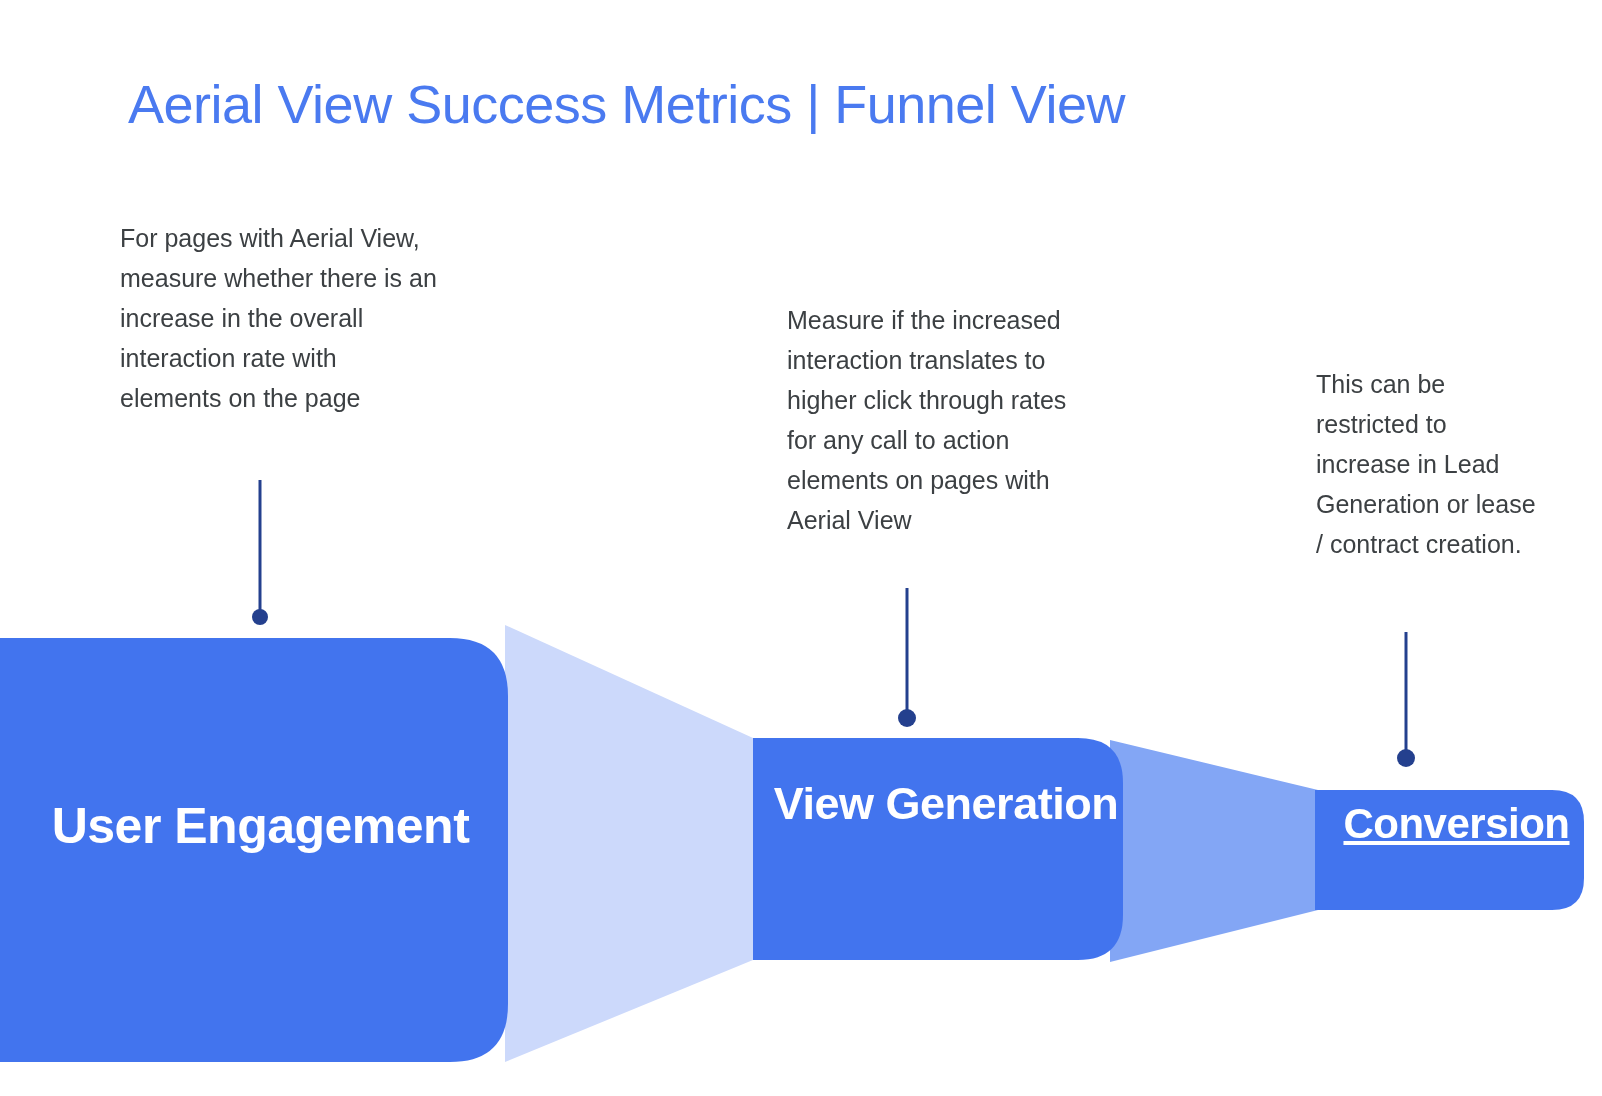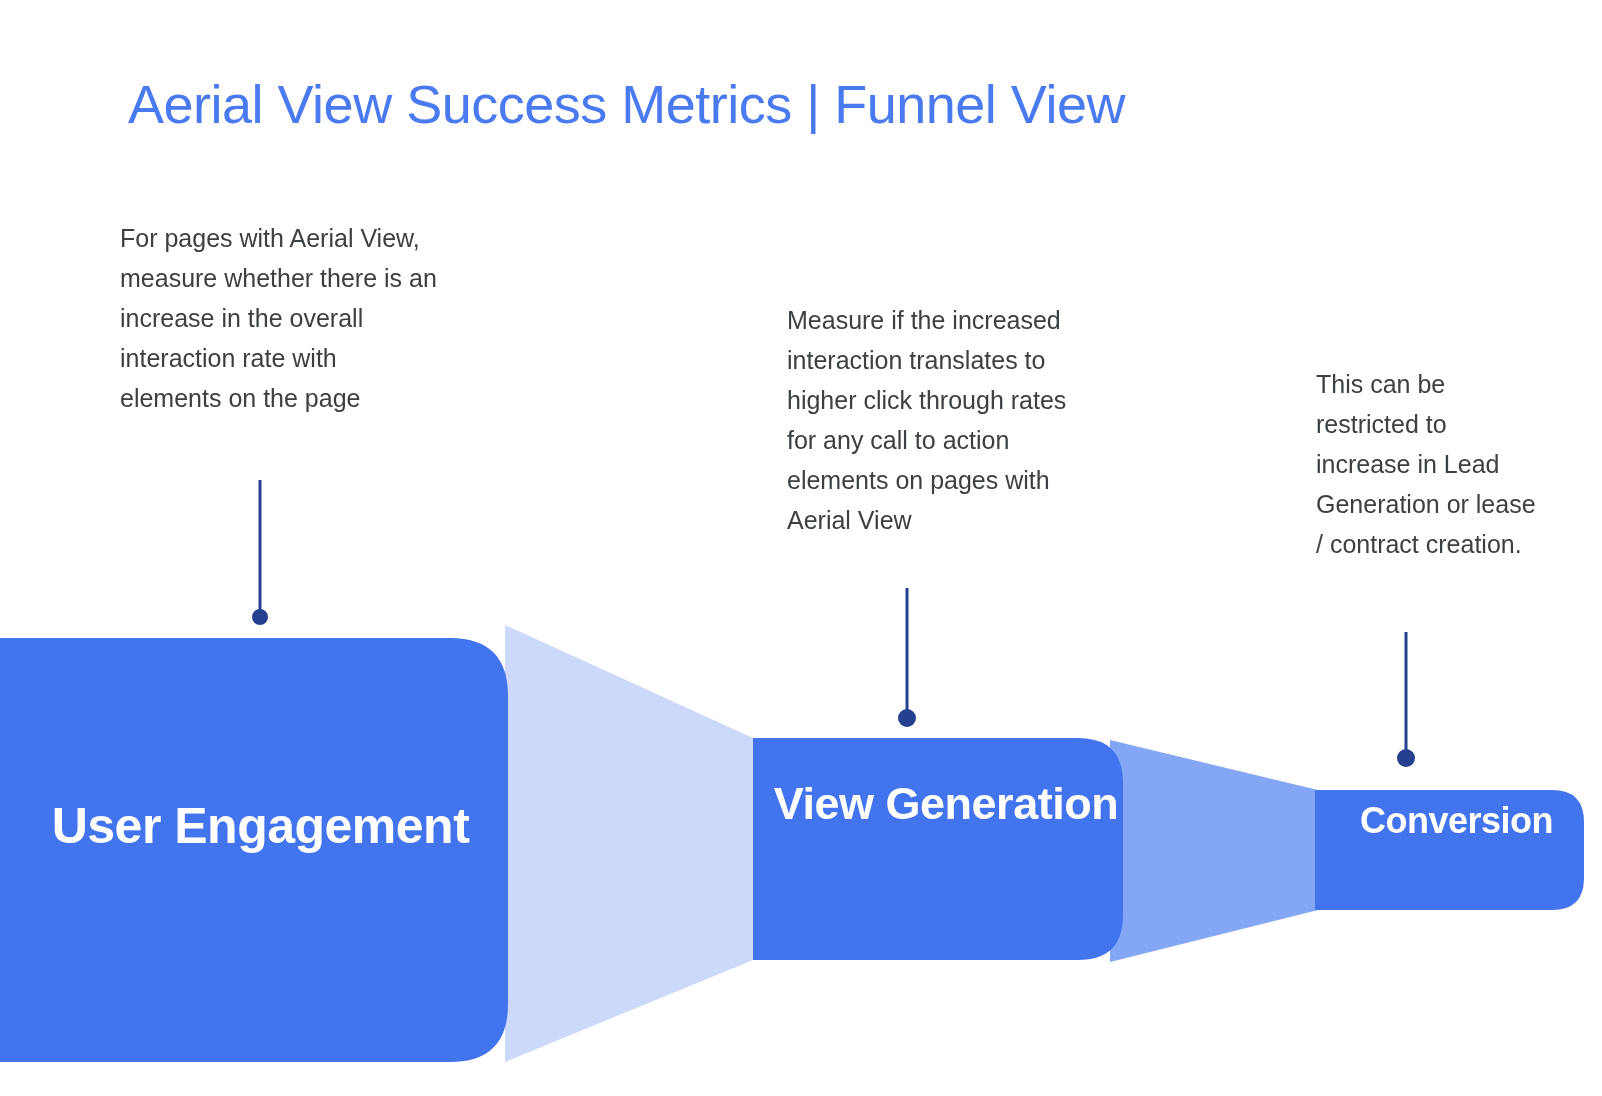--- a/index.html
+++ b/index.html
@@ -74,21 +74,22 @@
   #stage-label-0 {
     left: 0px; top: 798px; width: 505px;
     font-size: 50px;
   }
   #stage-label-1 {
     left: 753px; top: 778px; width: 370px;
     font-size: 45px;
   }
   #stage-label-2 {
     left: 1315px; top: 800px; width: 267px;
-    font-size: 36px;
+    font-size: 42px;
+    text-decoration: underline;
   }
 </style>
 </head>
 <body>
 
 <div id="canvas">
 
   <div id="page-title">Aerial View Success Metrics | Funnel View</div>
 
   <svg id="funnel" viewBox="0 0 1602 1096">

